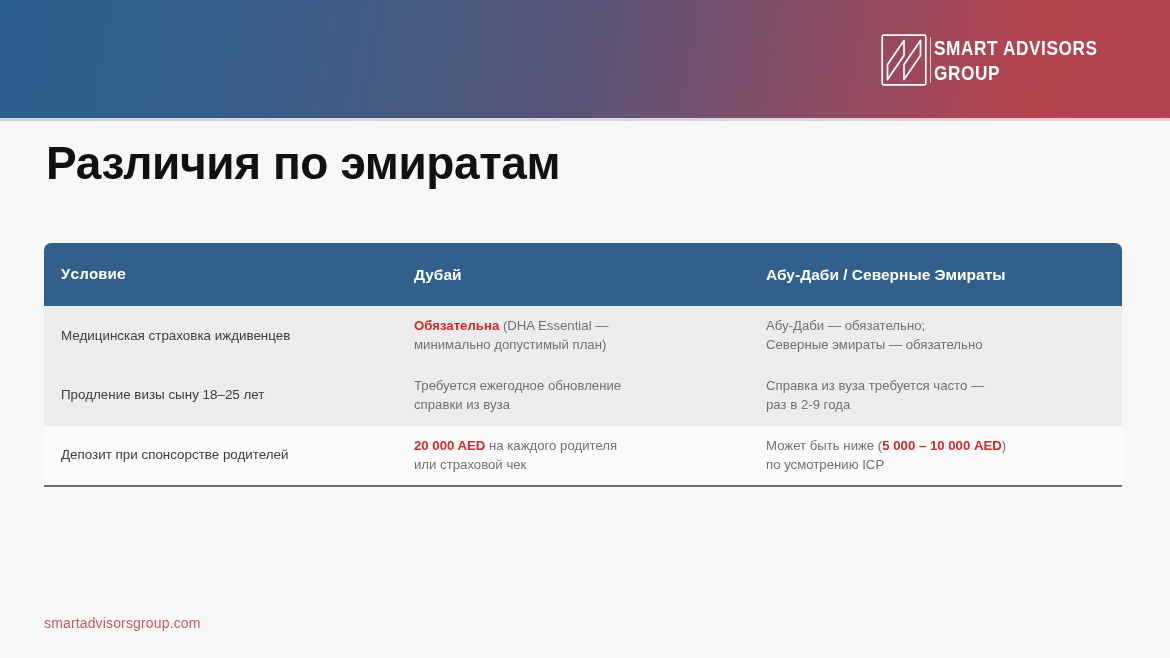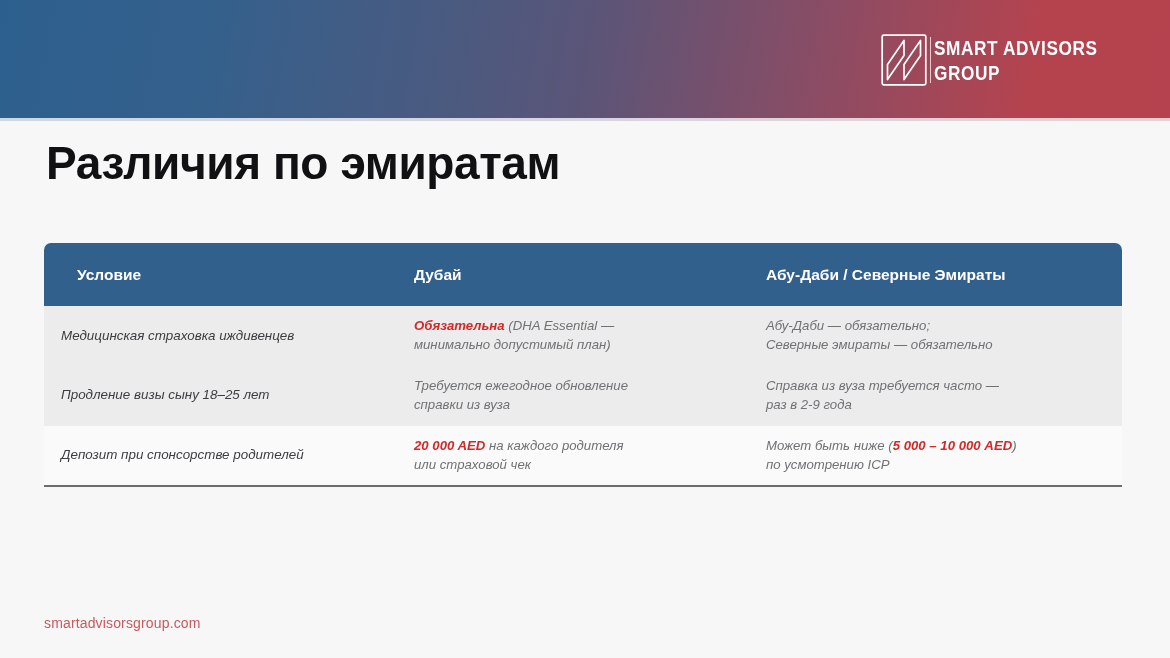--- a/index.html
+++ b/index.html
@@ -106,28 +106,28 @@
   .table thead th {
     background: #32608c;
     color: #ffffff;
     font-size: 15.5px;
     font-weight: 700;
     text-align: left;
     padding: 23px 0 22px 0;
     height: 62px;
     vertical-align: middle;
   }
-  .table thead th:first-child { border-radius: 7px 0 0 0; padding-left: 33px; }
+  .table thead th:first-child { border-radius: 7px 0 0 0; padding-left: 17px; font-family: Liberation Mono, monospace; }
   .table thead th:last-child  { border-radius: 0 7px 0 0; }
 
   .col-cond { width: 370px; }
   .col-dub  { width: 352px; }
   .col-abu  { width: 356px; margin-top: 24px; }
 
-  .table tbody tr { height: 56px; font-style: italic; }
+  .table tbody tr { height: 56px; }
   .table tbody tr.shaded { background: #ececec; }
   .table tbody tr.plain  { background: #fafafa; }
   .table tbody tr:last-child td { border-bottom: 2px solid #6d6d6d; }
 
   .table tbody td {
     vertical-align: middle;
     padding: 10px 14px 11px 0;
     font-size: 13.2px;
     line-height: 1.47;
     color: #6f7174;

